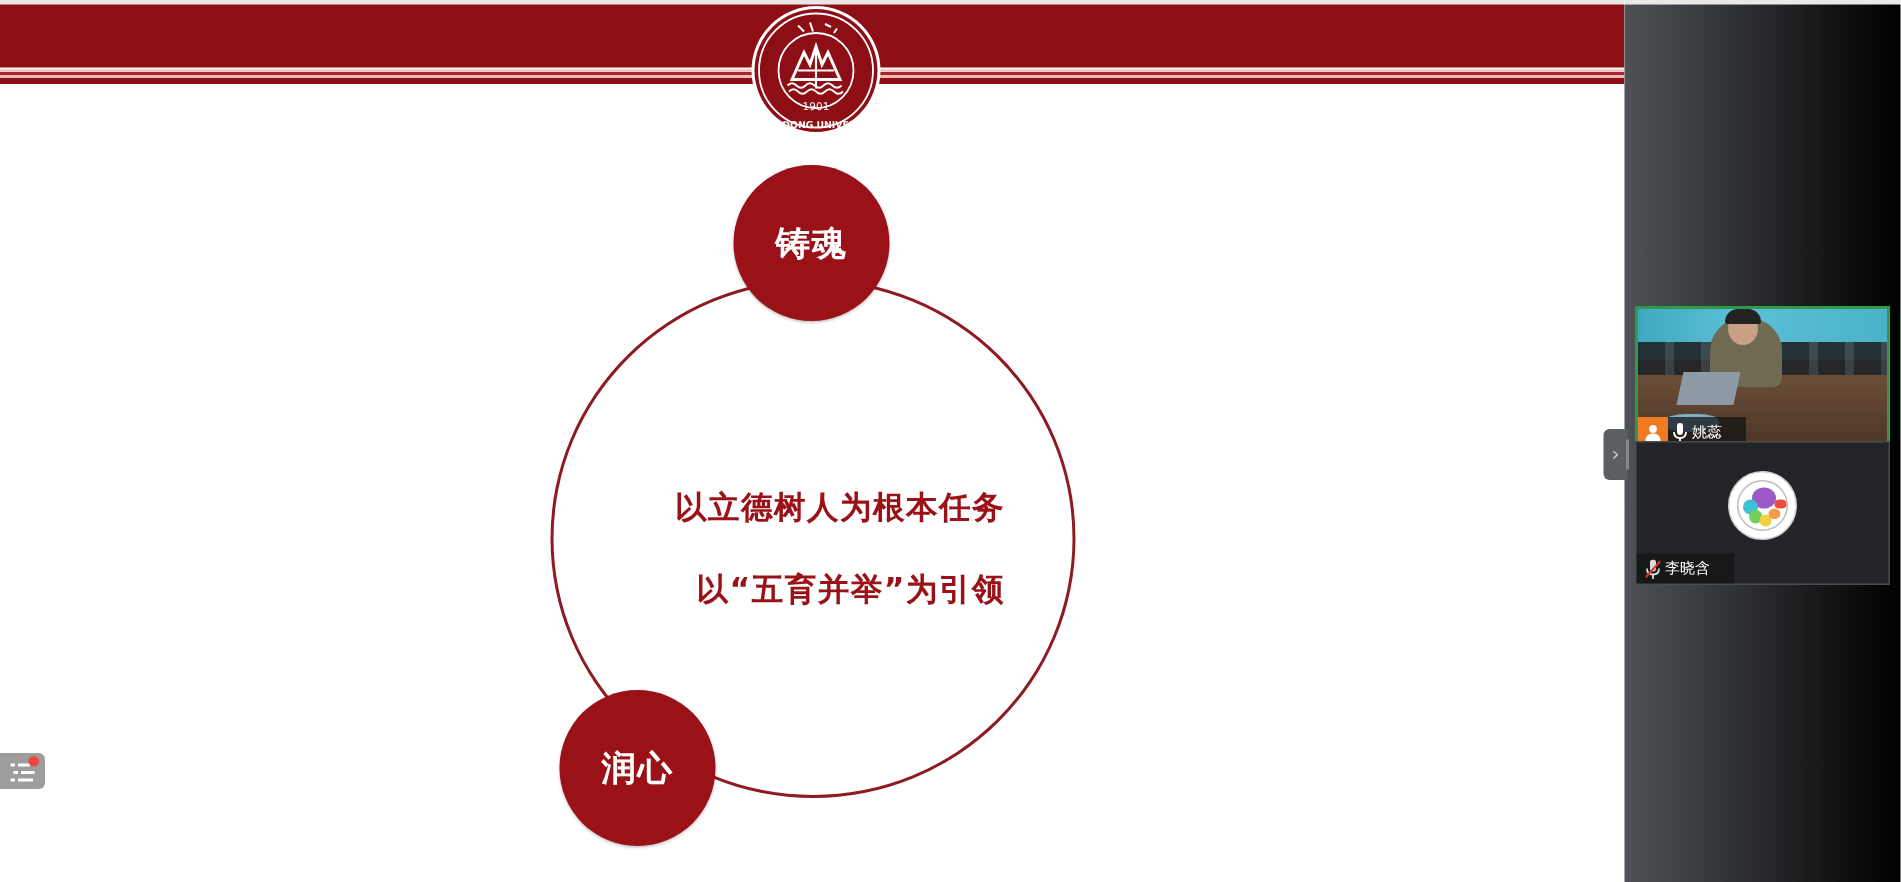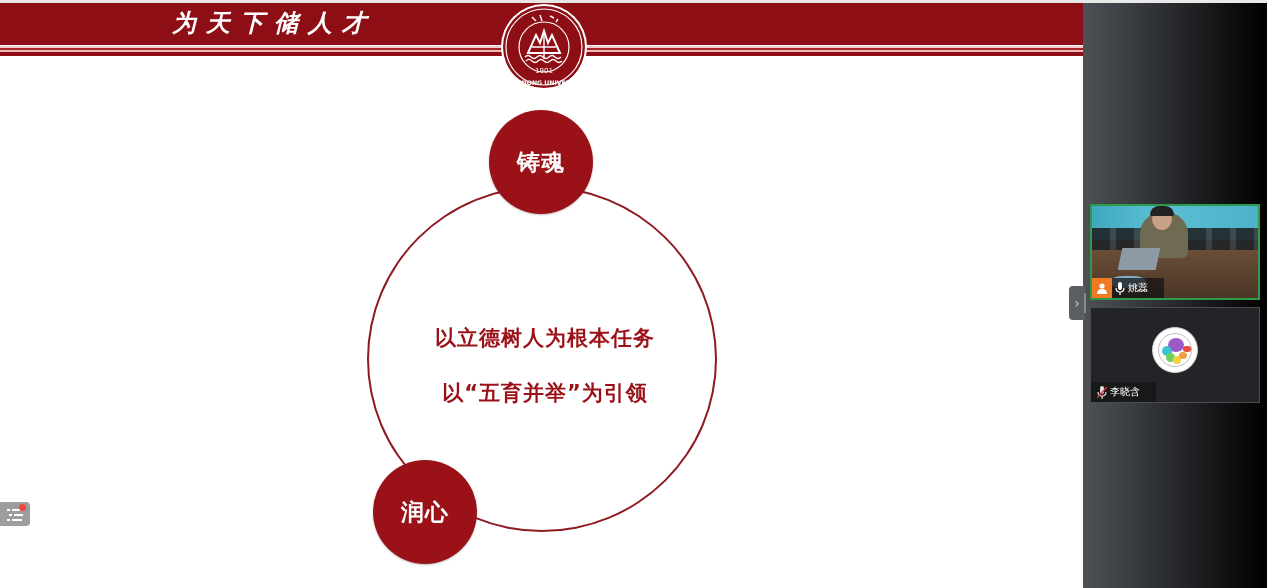--- a/index.html
+++ b/index.html
@@ -46,21 +46,21 @@
     font-size:23px; font-weight:bold; letter-spacing:1px;
     box-shadow:0 1px 2px rgba(0,0,0,0.25);
   }
   .node-top    { left:489px; top:110px; }
   .node-right  { left:673px; top:239px; }
   .node-left   { left:303px; top:239px; }
   .node-bl     { left:373px; top:460px; }
   .node-br     { left:607px; top:460px; }
 
   .center-line {
-    position:absolute; left:420px; width:250px; text-align:center;
+    position:absolute; left:420px; width:250px; text-align:right;
     color:#9a1118; font-size:21px; font-weight:bold; letter-spacing:1px;
   }
   .center-1 { top:324px; }
   .center-2 { top:379px; }
 
   .toc-button {
     position:absolute; left:0; top:502px; width:30px; height:24px;
     background:#9d9d9d; border-radius:0 4px 4px 0;
   }
   .toc-button .ln { position:absolute; height:2px; background:#ffffff; }
@@ -77,21 +77,21 @@
     background:#5b5e62; border-radius:4px 0 0 4px;
     color:#c9c9c9; font-size:14px; line-height:34px; text-align:center;
   }
   .collapse-grip { position:absolute; left:1084px; top:293px; width:2px; height:20px; background:#888; }
 
   .tile {
     position:absolute; left:1090px; width:170px; height:96px;
     box-sizing:border-box; overflow:hidden;
   }
   .tile-1 { top:204px; border:2px solid #2f9a4a; background:#5a4a3a; }
-  .tile-2 { top:307px; border:1px solid #4a4c50; background:#232427; }
+  .tile-2 { top:294px; border:1px solid #4a4c50; background:#232427; }
 
   
   .v-wall { position:absolute; left:0; top:0; width:100%; height:34px;
             background:linear-gradient(to right,#3fa8c0,#5cc0d6 40%,#4bb2c9); }
   .v-chairs { position:absolute; left:0; top:22px; width:100%; height:24px;
               background:repeating-linear-gradient(to right,#1f2326 0 18px,#3a3f44 18px 24px); opacity:0.9; }
   .v-table { position:absolute; left:0; top:44px; width:100%; height:52px;
              background:linear-gradient(#6a4e38,#4a3424); }
   .v-person { position:absolute; left:48px; top:6px; width:48px; height:46px;
               border-radius:22px 22px 6px 6px; background:#6f6a52; }
@@ -121,21 +121,20 @@
 <body>
 
 <div class="slide">
   <div class="slide-topline"></div>
   <div class="banner"></div>
   <div class="banner-stripe-light"></div>
   <div class="banner-stripe-dark"></div>
   <div class="banner-stripe-light2"></div>
   <div class="banner-stripe-dark2"></div>
 
-  <div class="banner-text banner-left">为天下储人才</div>
 
   <svg class="logo" viewBox="0 0 92 88">
     <circle cx="46" cy="44" r="43" fill="#ffffff"></circle>
     <circle cx="46" cy="44" r="41" fill="#8e0e15"></circle>
     <circle cx="46" cy="44" r="38" fill="none" stroke="#ffffff" stroke-width="1.2"></circle>
     <circle cx="46" cy="44" r="25" fill="none" stroke="#ffffff" stroke-width="1.2"></circle>
 
     <path d="M30 50 L38 32 L42 40 L46 28 L50 40 L54 32 L62 50 Z" fill="none" stroke="#ffffff" stroke-width="2"></path>
     <path d="M34 44 L58 44 M46 30 L46 56" stroke="#ffffff" stroke-width="1.4"></path>
 

